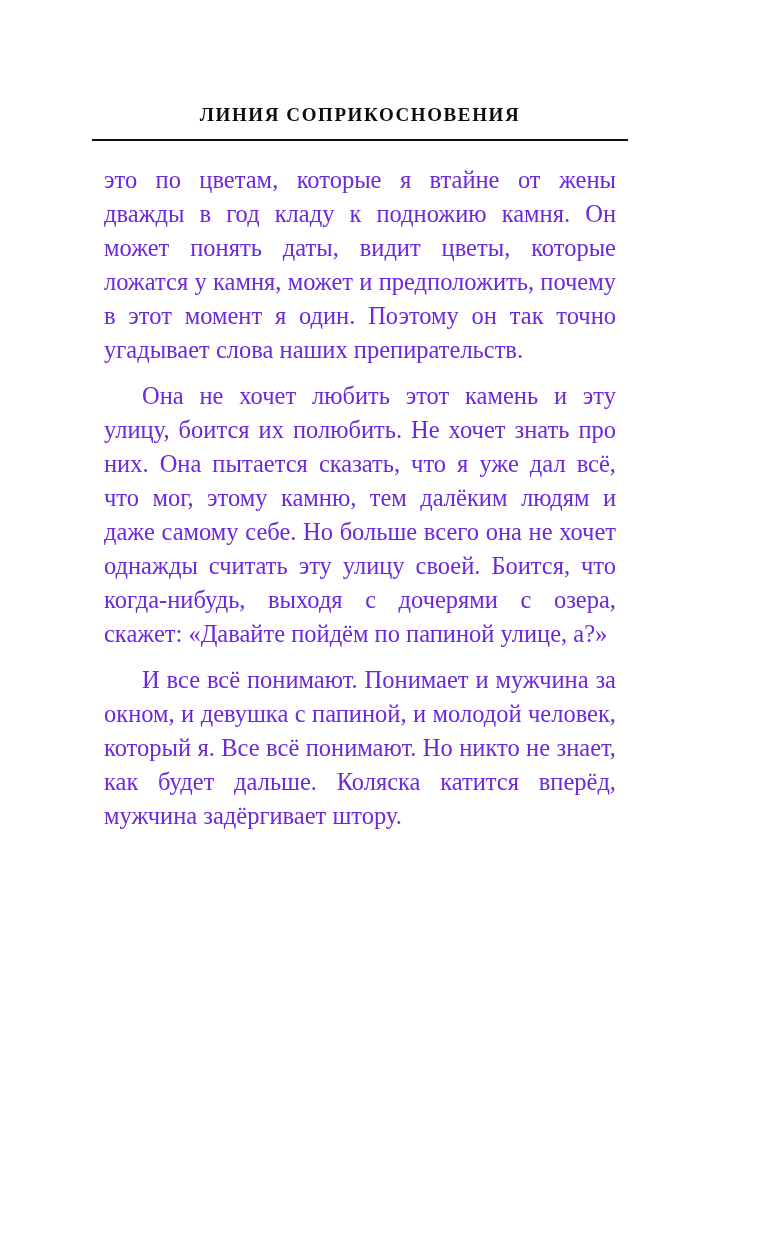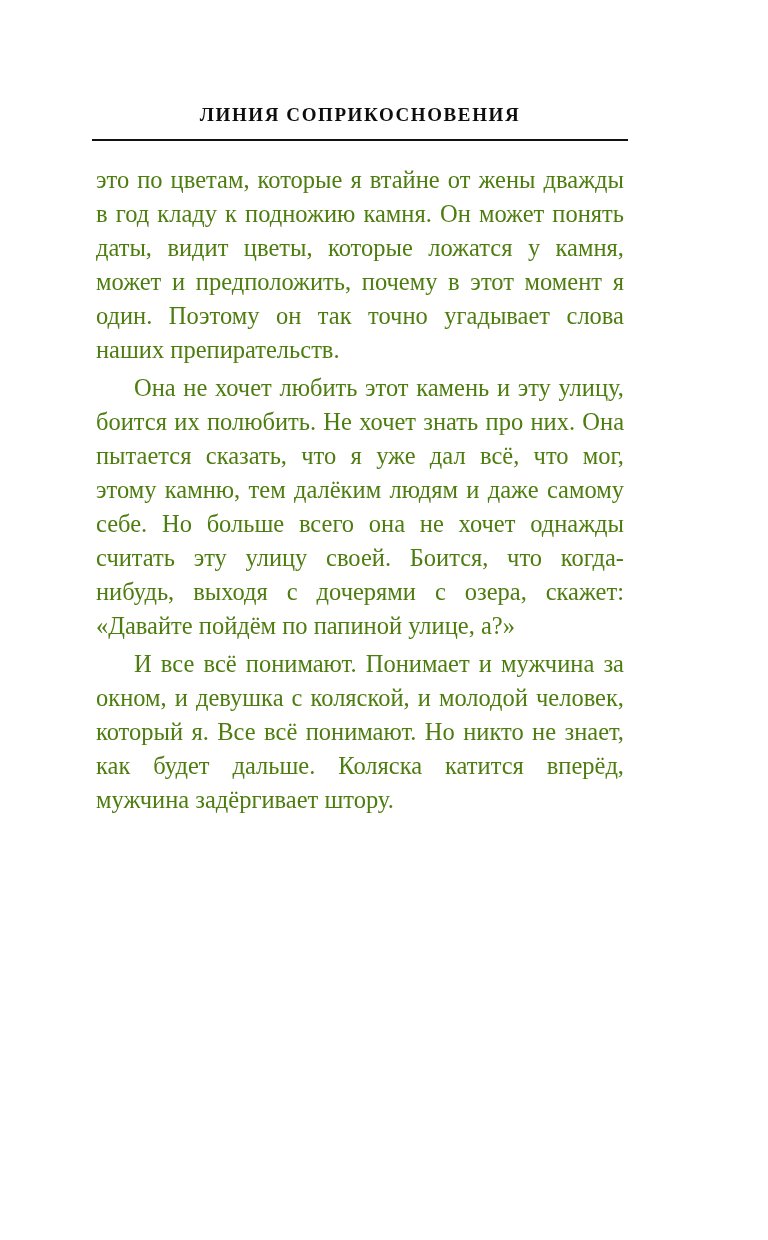--- a/index.html
+++ b/index.html
@@ -36,43 +36,43 @@
   .head-rule {
     margin-top: 12px;
     height: 2px;
     background: #111111;
     width: 100%;
   }
   .body-text {
     margin-top: 22px;
   }
   .para {
-    margin: 4px;
+    margin: 12px;
     font-size: 24.5px;
     line-height: 34px;
     text-align: justify;
     text-justify: inter-word;
     text-indent: 38px;
     hyphens: manual;
-    color: #4d7c0f;
+    color: #6d28d9;
   }
   .para.first {
     text-indent: 0;
   }
 </style>
 </head>
 <body>
 
 <div class="page">
   <div class="content">
 
     <div class="running-head">ЛИНИЯ СОПРИКОСНОВЕНИЯ</div>
 
     <div class="head-rule"></div>
 
     <div class="body-text">
       <p class="para first">это по цветам, которые я втайне от жены дважды в год кладу к подножию камня. Он может понять даты, видит цветы, которые ложатся у камня, может и предположить, почему в этот момент я один. Поэтому он так точно угадывает слова наших препирательств.</p>
       <p class="para">Она не хочет любить этот камень и эту улицу, боится их полюбить. Не хочет знать про них. Она пытается сказать, что я уже дал всё, что мог, этому камню, тем далёким людям и даже самому себе. Но больше всего она не хочет однажды считать эту улицу своей. Боится, что когда-нибудь, выходя с дочерями с озера, скажет: «Давайте пойдём по папиной улице, а?»</p>
-      <p class="para">И все всё понимают. Понимает и мужчина за окном, и девушка с коляской, и молодой человек, который я. Все всё понимают. Но никто не знает, как будет дальше. Коляска катится вперёд, мужчина задёргивает штору.</p>
+      <p class="para">И все всё понимают. Понимает и мужчина за окном, и девушка с папиной, и молодой человек, который я. Все всё понимают. Но никто не знает, как будет дальше. Коляска катится вперёд, мужчина задёргивает штору.</p>
     </div>
 
   </div>
 </div>
 
 </body></html>

